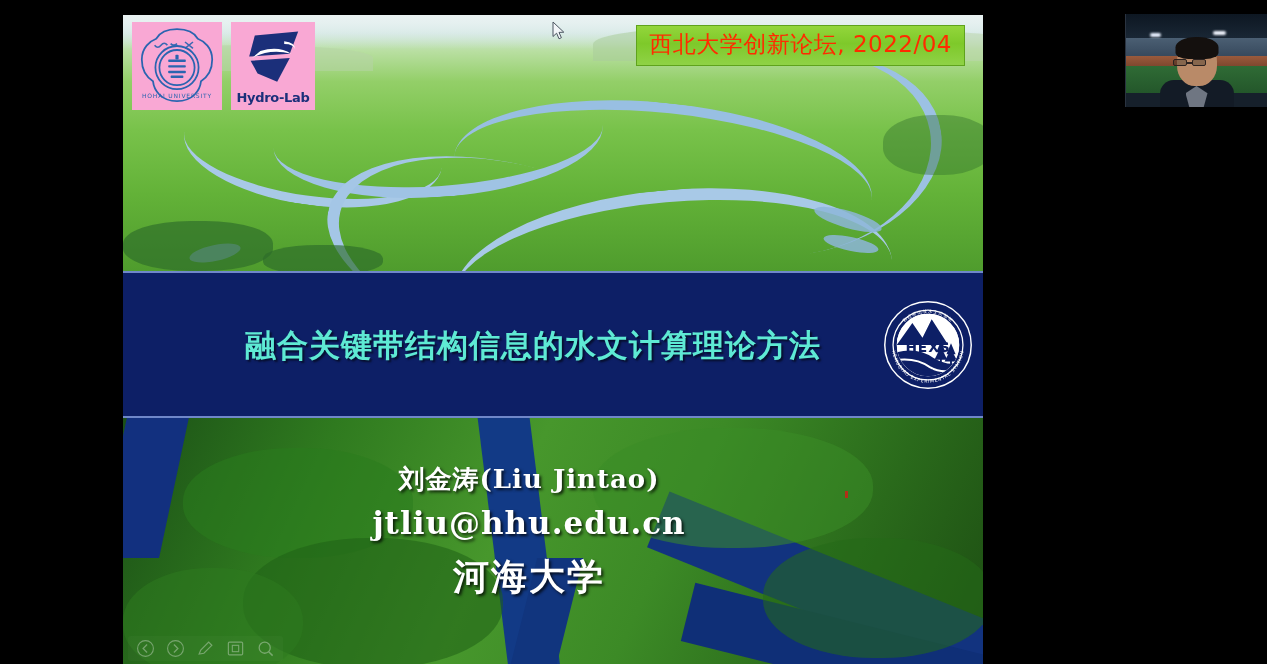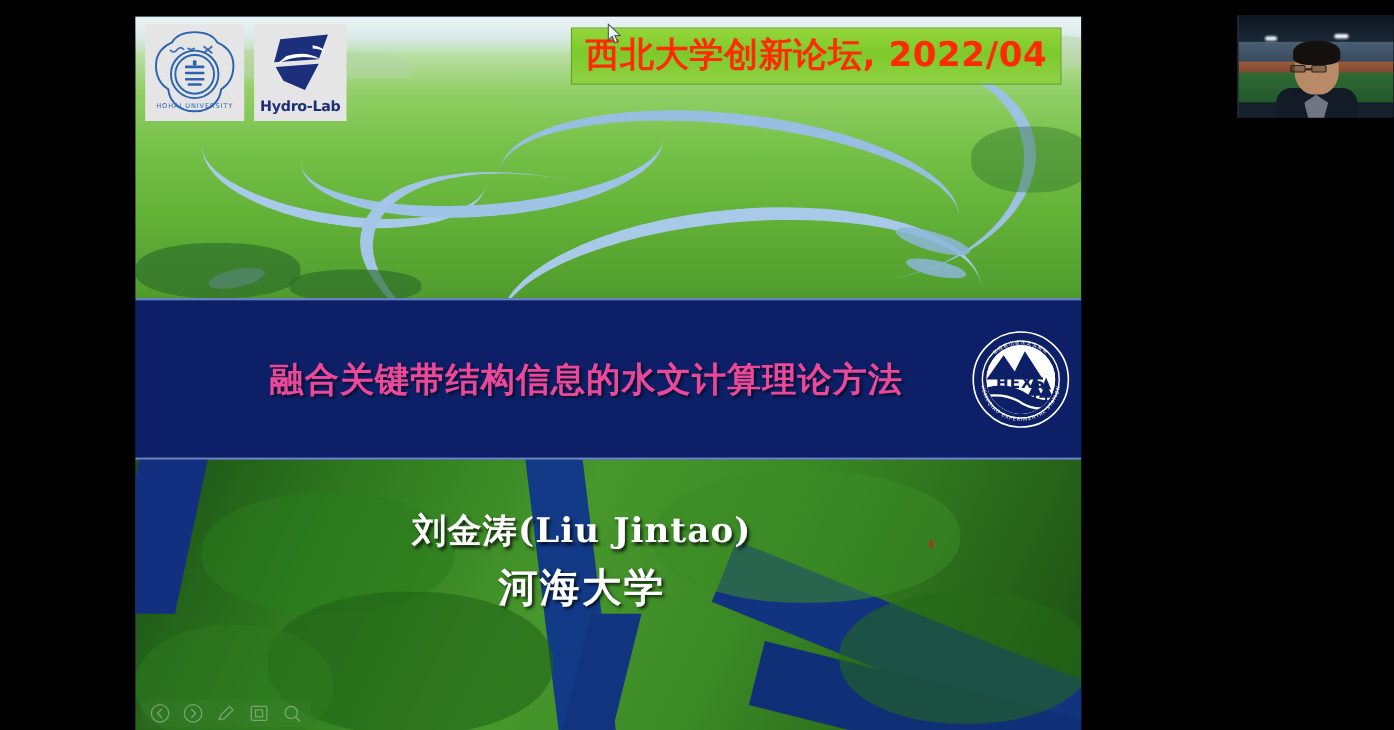--- a/index.html
+++ b/index.html
@@ -62,62 +62,62 @@
   .dv1 { left: 0px;   top: 206px; width: 150px; height: 50px; }
   .dv2 { left: 140px; top: 230px; width: 120px; height: 30px; }
   .dv3 { left: 760px; top: 100px; width: 110px; height: 60px; opacity:.4; }
 
   
   .logo-bar {
     position: absolute; left: 9px; top: 7px;
     display: flex; gap: 9px; align-items: flex-start;
   }
   .logo-card {
-    background: #e5e5e5; padding: 4px;
+    background: #f9a8d4; padding: 4px;
     display: flex; flex-direction: column; align-items: center; justify-content: center;
   }
   .logo-hohai { width: 90px; height: 88px; }
   .logo-hydro { width: 84px; height: 88px; }
   .logo-hydro .cap {
     font-family: "DejaVu Sans", sans-serif;
     font-size: 13px; font-weight: 700; color: #1b2f7a; letter-spacing: -0.3px;
     margin-top: 1px;
   }
 
   
   .event-banner {
     position: absolute; right: 18px; top: 10px;
     background: linear-gradient(to bottom, #93d63b 0%, #7ec92a 45%, #8fd246 100%);
     border: 1px solid #5fa31c;
     padding: 3px 12px 5px 12px;
     white-space: nowrap;
   }
   .event-banner span {
     font-family: "DejaVu Sans", sans-serif;
-    font-size: 31px; font-weight: 700; color: #ff2b00; letter-spacing: .5px;
+    font-size: 23px; font-weight: 400; color: #ff2b00; letter-spacing: .5px;
   }
 
   
   .title-band {
     position: absolute; left: 0; top: 256px; width: 860px; height: 147px;
     background: #0d1f66;
     border-top: 2px solid #6f87c9;
     border-bottom: 2px solid #6f87c9;
     display: flex; align-items: center; justify-content: center;
   }
   .title-wrap { position: relative; width: 100%; text-align: center; padding-right: 40px; }
   .title-main {
     font-family: "DejaVu Serif", serif;
     font-size: 39px; font-weight: 700; color: #ffffff;
     letter-spacing: 2px; line-height: 1.12;
     text-shadow: 2px 2px 2px rgba(0,0,0,.65);
   }
   .title-sub {
     font-family: "DejaVu Sans", sans-serif;
-    font-size: 31px; font-weight: 700; color: #ec4899;
+    font-size: 31px; font-weight: 700; color: #5eead4;
     letter-spacing: 1px; line-height: 1.15; margin-top: 2px;
     text-shadow: 2px 2px 2px rgba(0,0,0,.55);
   }
 
   
   .hexs {
     position: absolute; right: 9px; top: 50%; transform: translateY(-50%);
     width: 92px; height: 92px;
   }
 
@@ -148,21 +148,21 @@
 
   .author {
     position: absolute; left: 0; top: 42px; width: 100%;
     text-align: center; padding-right: 48px;
   }
   .author div {
     font-family: "DejaVu Serif", serif;
     color: #ffffff; font-weight: 700;
     text-shadow: 2px 2px 3px rgba(0,0,0,.75);
   }
-  .au-name  { font-size: 31px; letter-spacing: 1px; line-height: 1.5; }
+  .au-name  { font-size: 26px; letter-spacing: 1px; line-height: 1.5; }
   .au-mail  { font-size: 31px; letter-spacing: 1px; line-height: 1.6; }
   .au-org   { font-size: 36px; letter-spacing: 2px; line-height: 1.55; }
 
   
   .viewer-toolbar {
     position: absolute; left: 5px; bottom: 3px;
     display: flex; align-items: center; gap: 11px;
     padding: 3px 8px;
     background: rgba(255,255,255,0.06);
     border-radius: 3px;
@@ -324,20 +324,21 @@
       <div class="pb-water pbw-botr"></div>
       <div class="canopy cn1"></div>
       <div class="canopy cn2"></div>
       <div class="canopy cn3"></div>
       <div class="canopy cn4"></div>
       <div class="canopy cn5"></div>
       <div class="redspot"></div>
 
       <div class="author">
         <div class="au-name">刘金涛(Liu Jintao)</div>
+        <div class="au-mail">jtliu@hhu.edu.cn</div>
         <div class="au-org">河海大学</div>
       </div>
 
       <div class="viewer-toolbar">
         <svg class="tb-icon" viewBox="0 0 24 24">
           <circle cx="12" cy="12" r="10" fill="none" stroke="#dfe6dd" stroke-width="1.4"></circle>
           <path d="M14 7 L9 12 L14 17" fill="none" stroke="#dfe6dd" stroke-width="1.6"></path>
         </svg>
         <svg class="tb-icon" viewBox="0 0 24 24">
           <circle cx="12" cy="12" r="10" fill="none" stroke="#dfe6dd" stroke-width="1.4"></circle>

